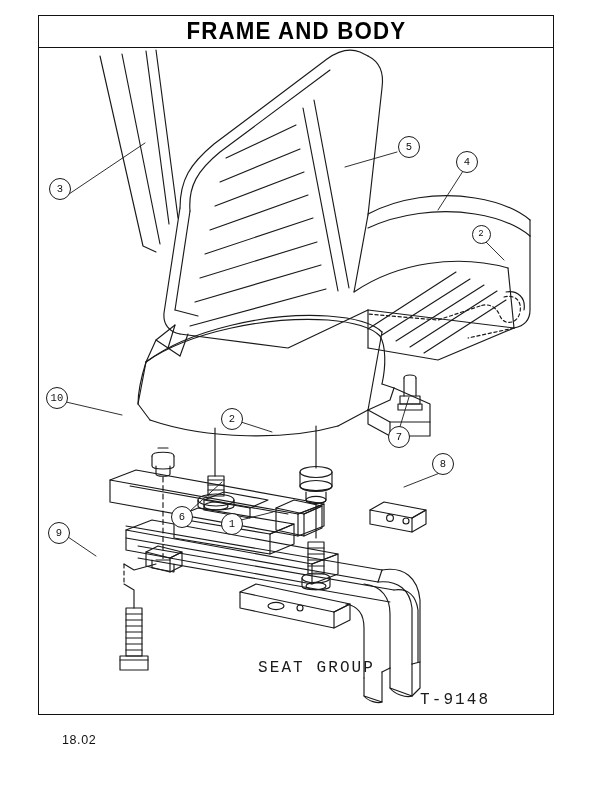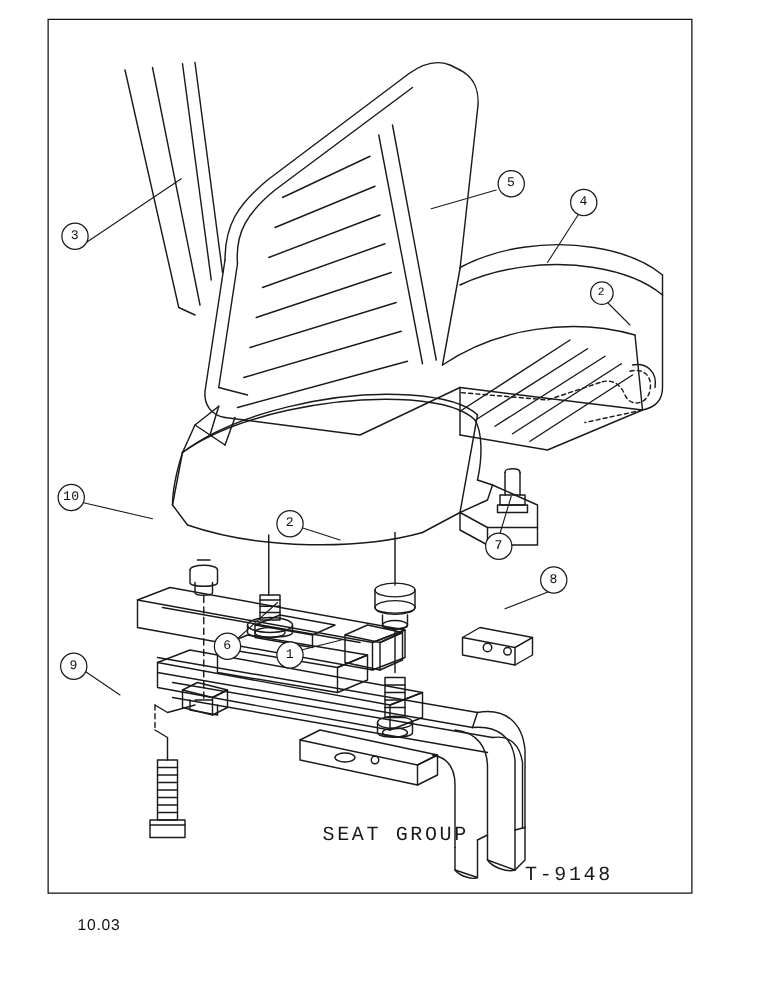--- a/index.html
+++ b/index.html
@@ -112,20 +112,23 @@
     margin-top: -9.5px;
     font-size: 9px;
   }
 </style>
 </head>
 <body>
 
 <div id="page">
 
   <div class="frame-box"></div>
+  <div class="title-bar">
+    <div class="title-text">FRAME AND BODY</div>
+  </div>
 
   <svg id="drawing" viewBox="0 0 516 667">
     <g fill="none" stroke="#1a1a1a" stroke-width="1.15" stroke-linejoin="round" stroke-linecap="round">
 
       <g>
         <path d="M62,8 L105,198 L118,204"></path>
         <path d="M84,6 L122,196"></path>
       </g>
       <g>
         <path d="M108,3 L131,176"></path>
@@ -386,15 +389,15 @@
   <div class="callout" style="left:232px; top:419px;">2</div>
   <div class="callout" style="left:399px; top:437px;">7</div>
   <div class="callout" style="left:443px; top:464px;">8</div>
   <div class="callout" style="left:182px; top:517px;">6</div>
   <div class="callout" style="left:232px; top:524px;">1</div>
   <div class="callout" style="left:59px;  top:533px;">9</div>
 
   <div class="caption caption-left">SEAT GROUP</div>
   <div class="caption caption-right">T-9148</div>
 
-  <div class="page-number">10.03</div>
+  <div class="page-number">18.02</div>
 
 </div>
 
 </body></html>

